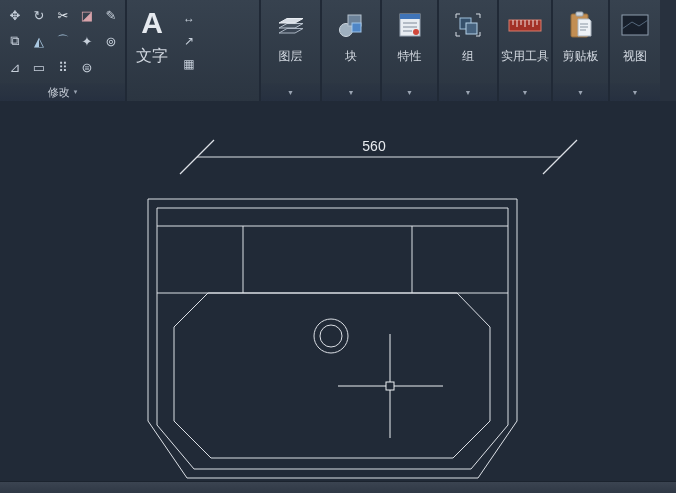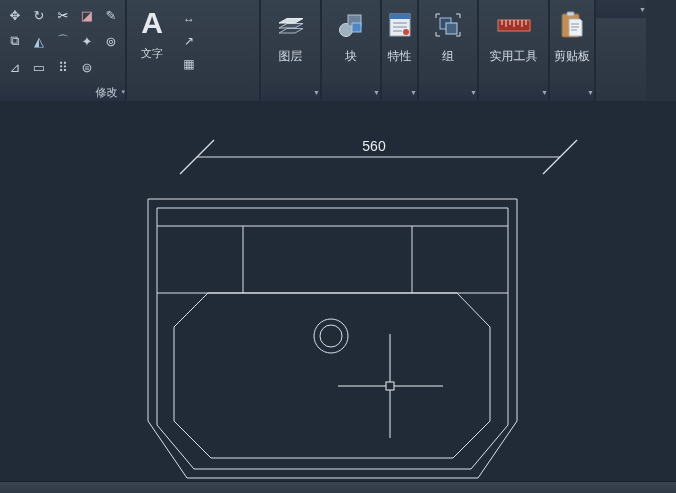--- a/index.html
+++ b/index.html
@@ -7,52 +7,52 @@
           font-family:"Liberation Sans",sans-serif;background:#212a37;}
 
   
   .ribbon{position:absolute;top:0;left:0;width:676px;height:101px;
           display:flex;background:#28313e;}
   .panel{position:relative;height:101px;box-sizing:border-box;
          background:linear-gradient(#37424f,#2b3541);
          border-right:2px solid #202936;display:flex;flex-direction:column;}
   .panel-label{height:18px;background:linear-gradient(#2c3643,#263040);
                color:#c6cdd7;font-size:11px;display:flex;align-items:center;
-               justify-content:flex-end;gap:4px;}
+               justify-content:center;gap:4px;}
   .panel-label .exp{font-size:7px;color:#9aa4b2;}
 
   
   .panel.modify{width:127px;}
   .tools-grid{flex:1;display:grid;grid-template-columns:repeat(5,24px);
               grid-auto-rows:26px;padding:3px 0 0 3px;}
   .tool{width:24px;height:24px;display:flex;align-items:center;justify-content:center;
         color:#c6cfda;font-size:13px;cursor:default;}
   .tool[data-name="erase-icon"]{color:#d9a3ab;}
   .tool[data-name="mirror-icon"],.tool[data-name="fillet-icon"]{color:#a9c7e0;}
   .tool[data-name="trim-icon"]{color:#e3e8ee;}
 
   
   .panel.annotate{width:134px;}
   .annotate-tools{flex:1;display:flex;padding:4px 2px 0 4px;}
   .bigtool{width:42px;display:flex;flex-direction:column;align-items:center;
            justify-content:flex-start;padding-top:2px;gap:4px;}
   .a-glyph{font-size:30px;font-weight:bold;color:#e6eaef;line-height:34px;height:36px;}
   .dim-icon{height:36px;display:flex;align-items:center;}
-  .btool-label{font-size:11px;color:#d2d8e0;}
+  .btool-label{font-size:16px;color:#d2d8e0;}
   .side-tools{width:32px;display:flex;flex-direction:column;align-items:center;padding-top:2px;}
   .stool{width:26px;height:23px;display:flex;align-items:center;justify-content:center;
          color:#c6cfda;font-size:12px;}
 
   
   .panel.big .bigbtn{flex:1;display:flex;flex-direction:column;align-items:center;
                      padding-top:9px;gap:7px;width:100%;box-sizing:border-box;text-align:center;}
   .bicon{height:32px;display:flex;align-items:center;justify-content:center;}
   .blabel{font-size:12px;color:#d4dae2;white-space:nowrap;}
-  .p-layers{width:61px;} .p-block{width:60px;} .p-props{width:37px;}
-  .p-group{width:60px;} .p-util{width:71px;} .p-clip{width:46px;} .p-view{width:50px;border-right:none;}
+  .p-layers{width:61px;} .p-block{width:60px;} .p-props{width:57px;}
+  .p-group{width:60px;} .p-util{width:54px;} .p-clip{width:57px;} .p-view{width:50px;border-right:none;}
 
   
   .drawing-area{position:absolute;top:101px;left:0;width:676px;height:380px;background:#212a37;}
   .bottom-strip{position:absolute;top:481px;left:0;width:676px;height:12px;
                 background:linear-gradient(#3b4451,#2f3845);border-top:1px solid #1b232e;box-sizing:border-box;}
   svg text{font-family:"Liberation Sans",sans-serif;}
 </style>
 </head>
 <body>
 
@@ -201,20 +201,29 @@
           </svg>
         </span>
         <span class="blabel" data-name="clipboard-label">剪贴板</span>
       </div>
       <div class="panel-label" data-name="clipboard-panel-expander">
         <span class="exp" data-name="clipboard-expander-icon">▼</span>
       </div>
     </div>
 
     <div class="panel big p-view" data-name="view-panel">
+      <div class="bigbtn" data-name="view-button">
+        <span class="bicon" data-name="view-icon">
+          <svg width="30" height="26" viewBox="0 0 30 26">
+            <rect x="2" y="3" width="26" height="20" fill="#18202c" stroke="#8e9dae"></rect>
+            <path d="M2 17 L12 10 L19 14 L28 8" fill="none" stroke="#55687c"></path>
+          </svg>
+        </span>
+        <span class="blabel" data-name="view-label">视图</span>
+      </div>
       <div class="panel-label" data-name="view-panel-expander">
         <span class="exp" data-name="view-expander-icon">▼</span>
       </div>
     </div>
 
   </div>
 
   <div class="drawing-area" data-name="drawing-canvas">
     <svg width="676" height="380" viewBox="0 0 676 380">
       <g stroke="#dce0e6" stroke-width="1" fill="none">

